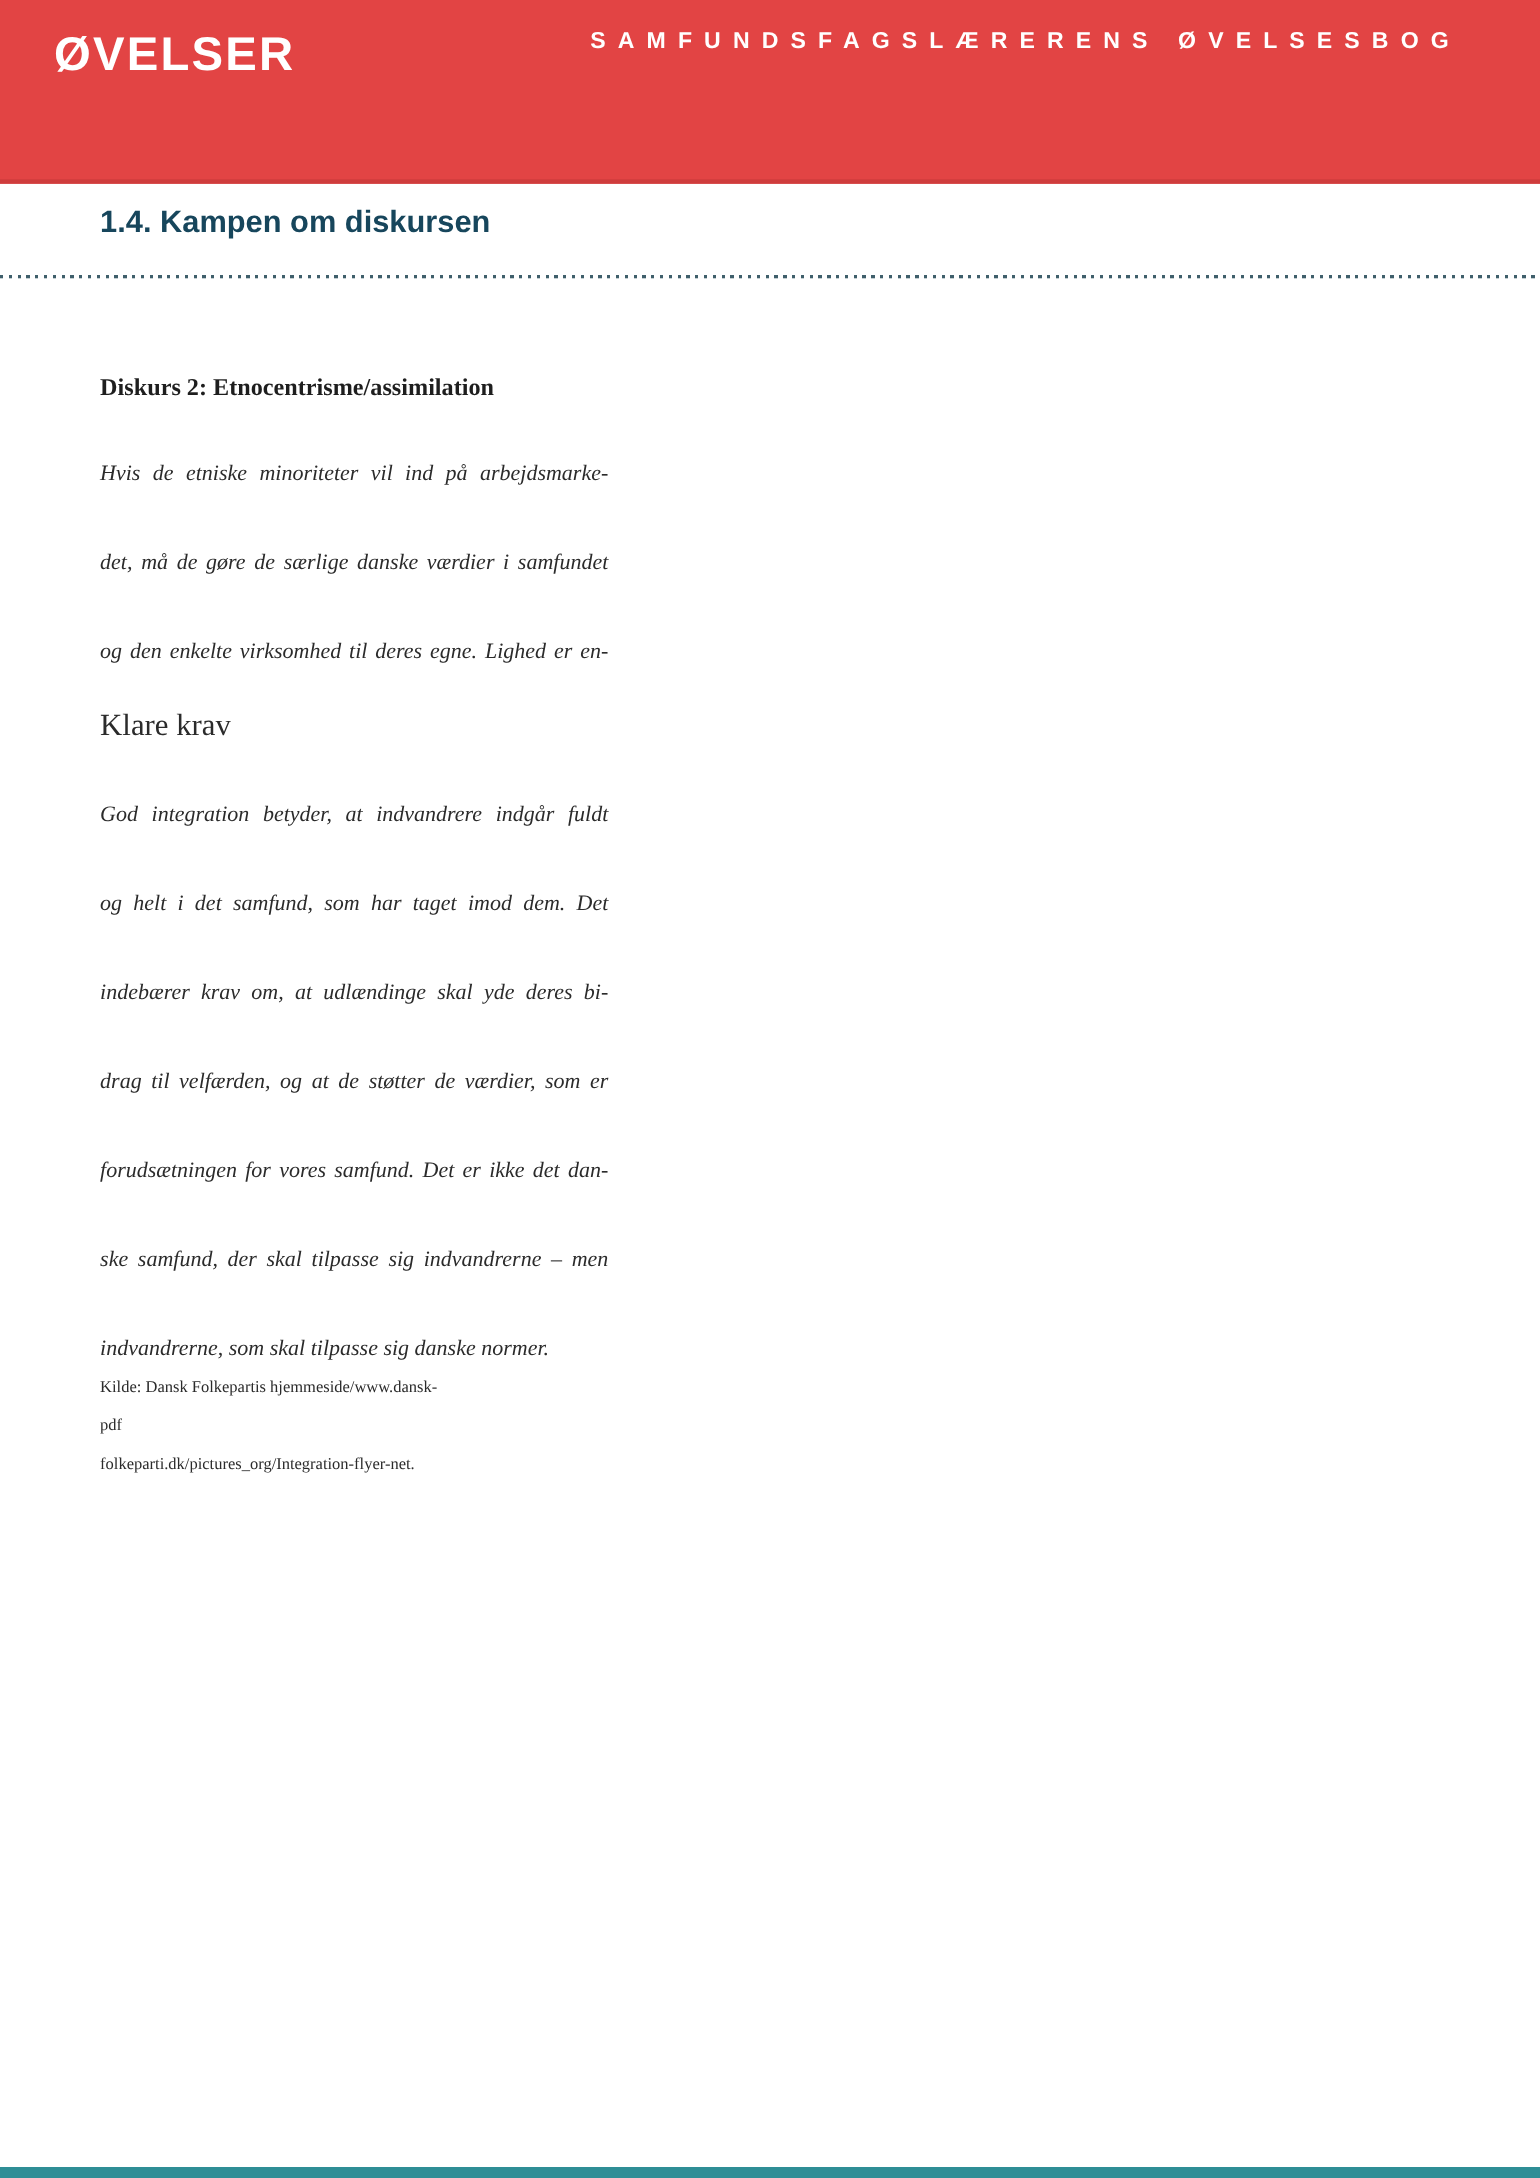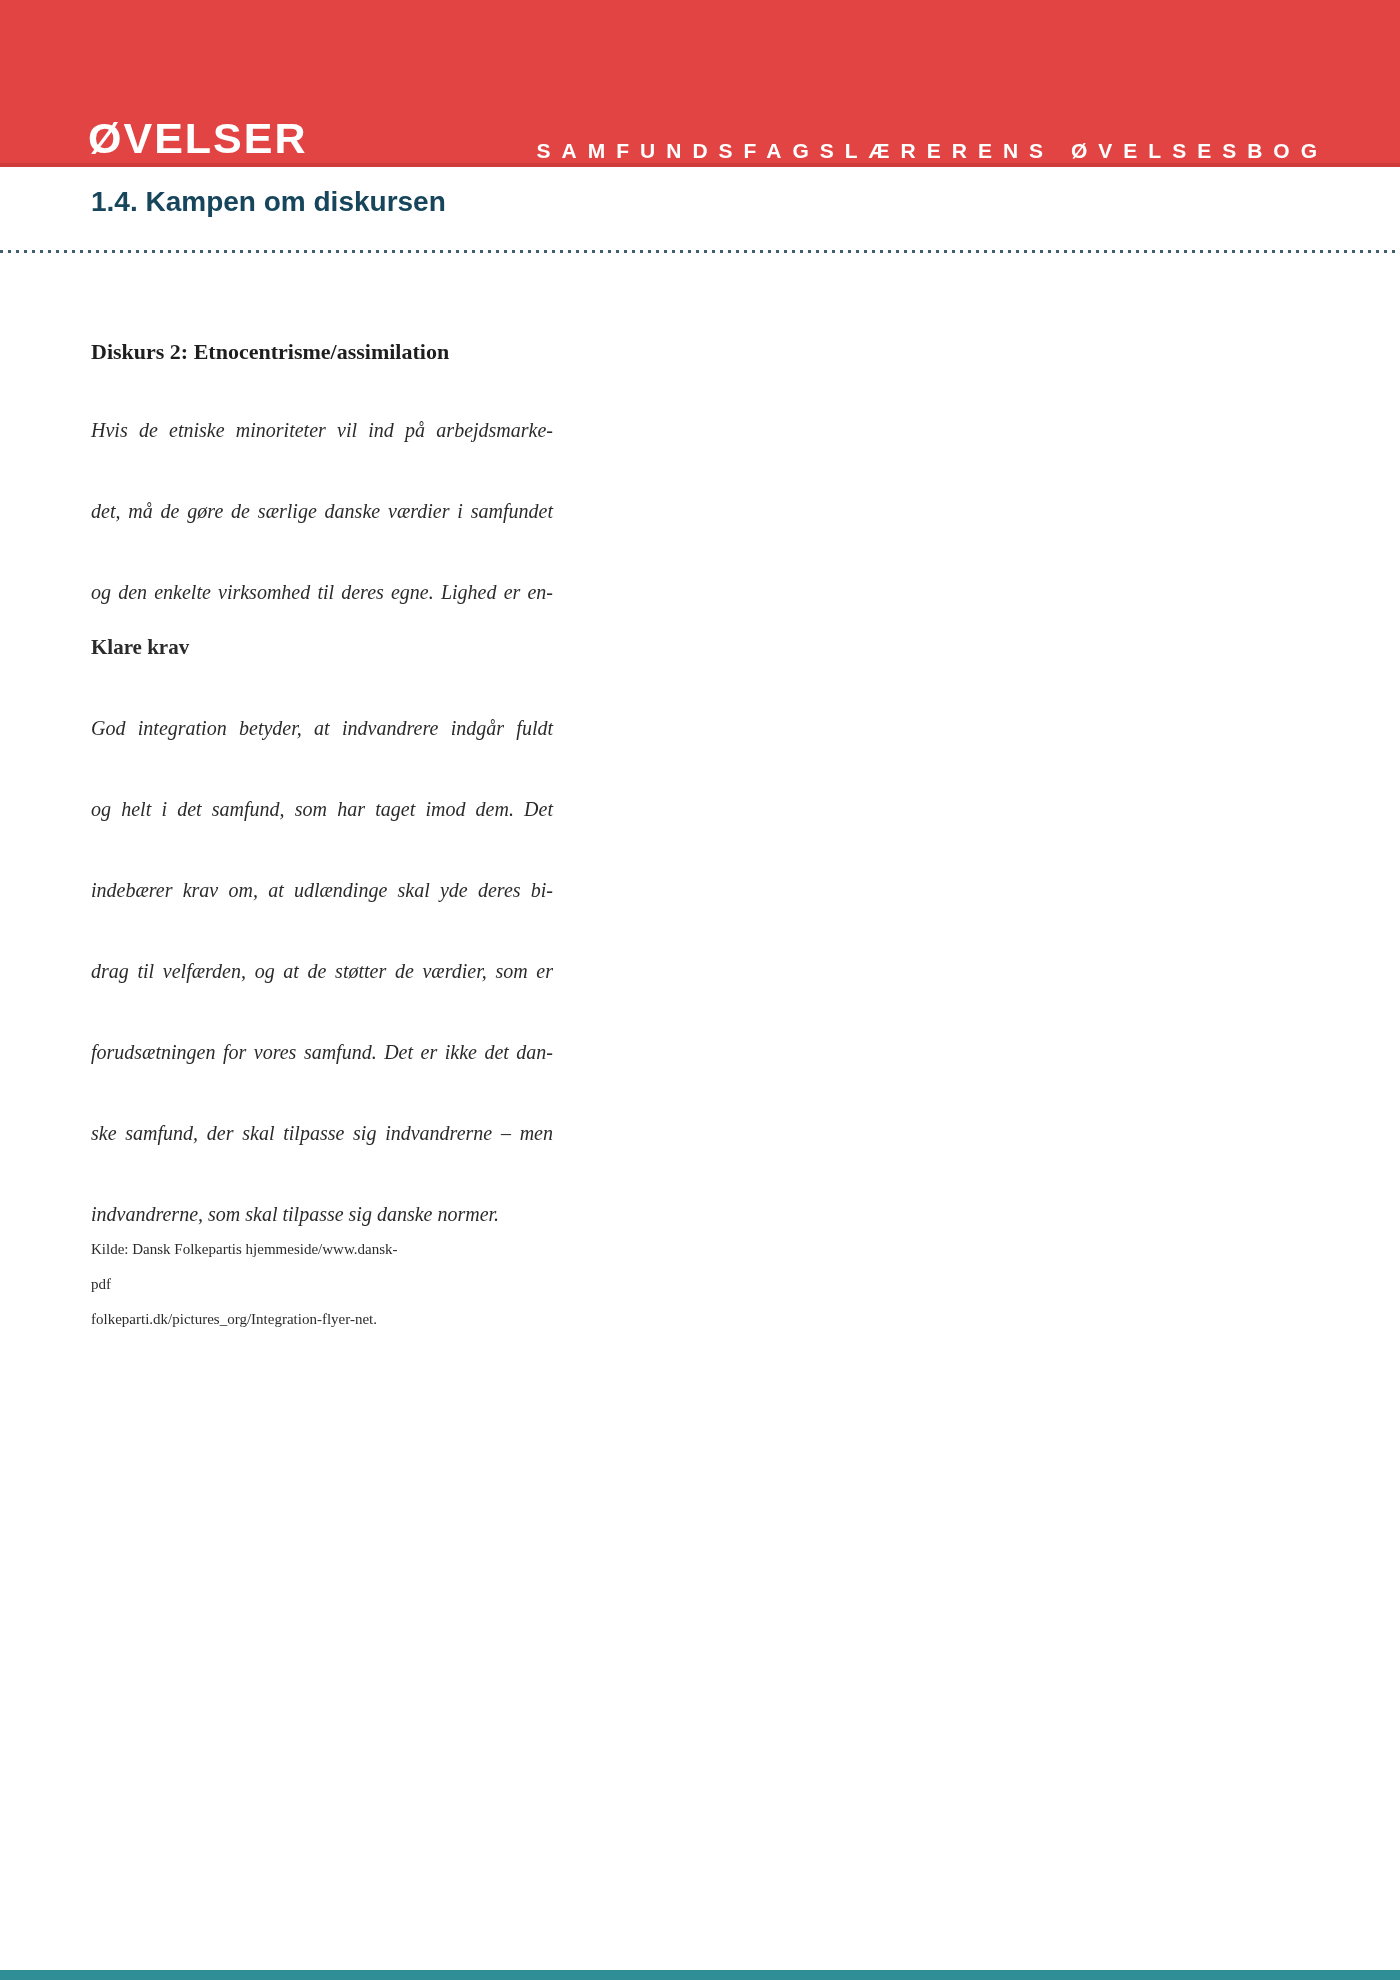--- a/index.html
+++ b/index.html
@@ -9,22 +9,22 @@
     background:#ffffff;
     font-family:"Liberation Serif",serif;
     overflow:hidden;
   }
   
   .header{
     position:absolute;top:0;left:0;width:1400px;height:167px;
     background:#e24444;
     border-bottom:4px solid #cf3c3c;
     box-sizing:border-box;
-    display:flex;align-items:flex-end;justify-content:space-between;
-    padding:26px 72px 0 88px;
+    display:flex;align-items:flex-start;justify-content:space-between;
+    padding:26px 72px 0 49px;
     font-family:"Liberation Sans",sans-serif;
     color:#ffffff;
   }
   .brand{font-size:43px;font-weight:800;letter-spacing:2px;}
   .booktitle{font-size:21px;font-weight:800;letter-spacing:11px;white-space:nowrap;}
   
   .section-title{
     position:absolute;left:91px;top:186px;
     font-family:Liberation Sans, sans-serif;
     font-weight:700;font-size:28px;color:#17465c;
@@ -39,21 +39,21 @@
     position:absolute;left:91px;top:336px;width:462px;
     color:#2b2b2b;
   }
   .art-heading{
     font-size:22px;font-weight:700;color:#1e1e1e;
     margin:0 0 44px 0;white-space:nowrap;line-height:31px;
   }
   .quote{font-style:italic;font-size:20px;line-height:35px;}
   .jl{text-align:justify;text-align-last:justify;margin-top:46px;}
   .jl.last{text-align:left;text-align-last:left;}
-  .subheading{font-weight:700;font-size:21px;line-height:35px;margin-top:20px;}
+  .subheading{font-weight:400;font-size:28px;line-height:35px;margin-top:32px;}
   .source{font-size:15px;line-height:35px;}
   
   .footer-bar{
     position:absolute;left:0;bottom:0;width:1400px;height:10px;
     background:#2f8e96;
   }
 </style>
 </head>
 <body>
 

